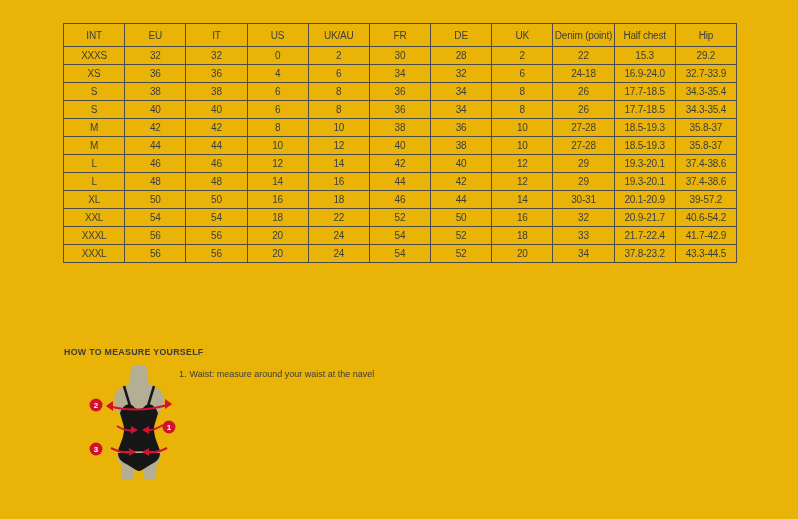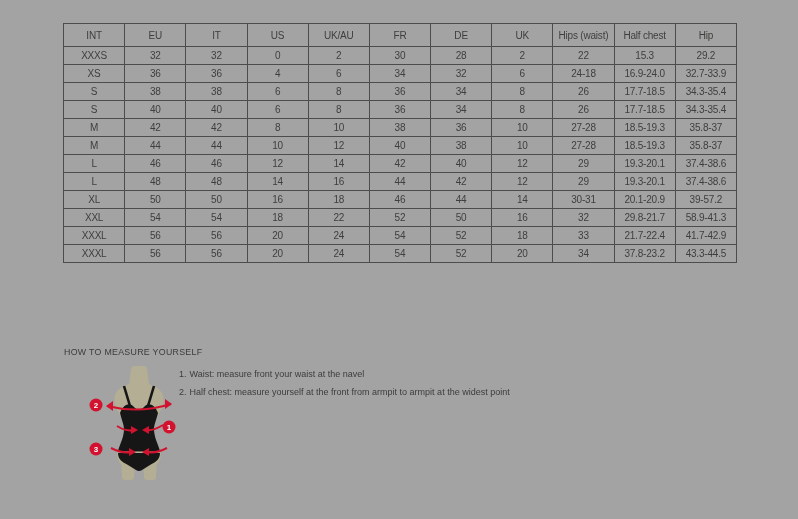--- a/index.html
+++ b/index.html
@@ -5,21 +5,21 @@
   html, body {
     margin: 0;
     padding: 0;
     background: #ffffff;
     font-family: "Liberation Sans", sans-serif;
   }
   .page {
     position: relative;
     width: 798px;
     height: 519px;
-    background: #a3a3a3;
+    background: #eab308;
     overflow: hidden;
   }
 
   
   table.size-table {
     position: absolute;
     left: 63px;
     top: 23px;
     width: 674px;
     border-collapse: collapse;
@@ -40,21 +40,21 @@
   }
   table.size-table thead tr { height: 23px; }
   table.size-table tbody tr { height: 18px; }
 
   
   .measure-heading {
     position: absolute;
     left: 64px;
     top: 347px;
     font-size: 8.8px;
-    font-weight: normal;
+    font-weight: bold;
     letter-spacing: 0.3px;
     color: #3b3b3a;
   }
   .figure-wrap {
     position: absolute;
     left: 76px;
     top: 364px;
     width: 112px;
     height: 120px;
   }
@@ -84,21 +84,21 @@
     <thead>
         <tr>
           <th>INT</th>
           <th>EU</th>
           <th>IT</th>
           <th>US</th>
           <th>UK/AU</th>
           <th>FR</th>
           <th>DE</th>
           <th>UK</th>
-          <th>Hips (waist)</th>
+          <th>Denim (point)</th>
           <th>Half chest</th>
           <th>Hip</th>
         </tr>
       </thead>
     <tbody>
         <tr>
           <td>XXXS</td>
           <td>32</td>
           <td>32</td>
           <td>0</td>
@@ -217,22 +217,22 @@
         <tr>
           <td>XXL</td>
           <td>54</td>
           <td>54</td>
           <td>18</td>
           <td>22</td>
           <td>52</td>
           <td>50</td>
           <td>16</td>
           <td>32</td>
-          <td>29.8-21.7</td>
-          <td>58.9-41.3</td>
+          <td>20.9-21.7</td>
+          <td>40.6-54.2</td>
         </tr>
         <tr>
           <td>XXXL</td>
           <td>56</td>
           <td>56</td>
           <td>20</td>
           <td>24</td>
           <td>54</td>
           <td>52</td>
           <td>18</td>
@@ -307,20 +307,17 @@
       </g>
       <g>
         <circle cx="20" cy="84" r="6.5" fill="#d2122e"></circle>
         <text class="badge-num" x="20" y="87" text-anchor="middle" fill="#ffffff">3</text>
       </g>
     </svg>
   </div>
 
   <div class="steps">
     <div class="step">
-      <span class="num">1.</span><span class="lbl">Waist</span><span>: measure front your waist at the navel</span>
-    </div>
-    <div class="step">
-      <span class="num">2.</span><span class="lbl">Half chest</span><span>: measure yourself at the front from armpit to armpit at the widest point</span>
+      <span class="num">1.</span><span class="lbl">Waist</span><span>: measure around your waist at the navel</span>
     </div>
   </div>
 
 </div>
 
 </body></html>

